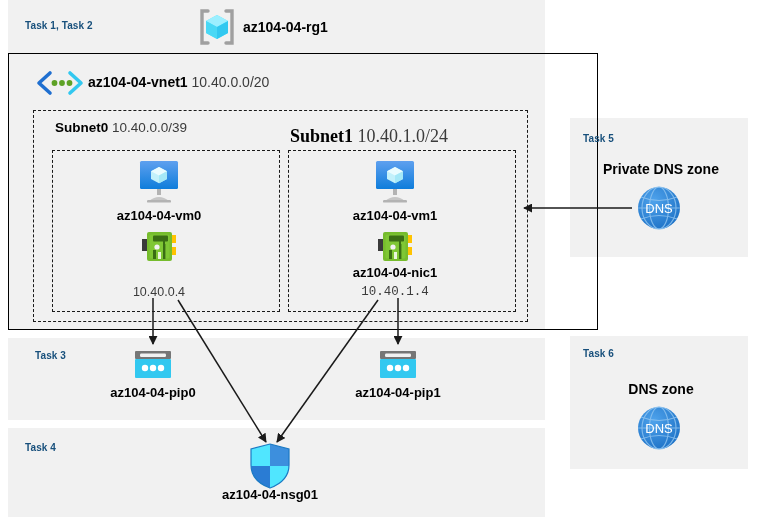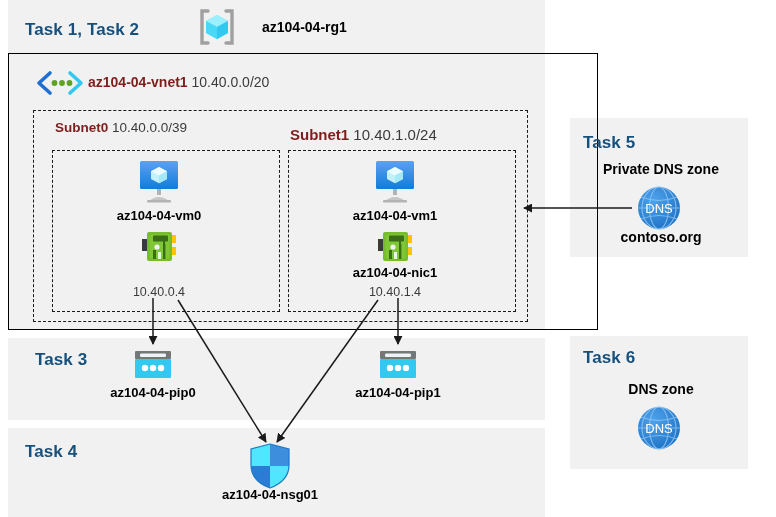--- a/index.html
+++ b/index.html
@@ -12,21 +12,21 @@
     width:776px;
     height:517px;
     background:#ffffff;
     overflow:hidden;
   }
   .panel{position:absolute;background:#f1f1f1;}
   .task-label{
     position:absolute;
     color:#18507c;
     font-weight:bold;
-    font-size:17px;
+    font-size:10px;
     letter-spacing:.1px;
     white-space:nowrap;
   }
   .bold-name{
     font-weight:bold;
     color:#000000;
     font-size:13px;
     white-space:nowrap;
   }
   .vnet-box{
@@ -35,21 +35,21 @@
     background:transparent;
     box-sizing:border-box;
   }
   .dash-box{
     position:absolute;
     border:1.7px dashed #1a1a1a;
     box-sizing:border-box;
     background:transparent;
   }
   .lbl{position:absolute;white-space:nowrap;}
-  .hdr-bold{font-weight:bold;color:#7f1d1d;}
+  .hdr-bold{font-weight:bold;color:#000000;}
   .hdr-reg{font-weight:normal;color:#3b3b3b;}
   .node-label{
     position:absolute;
     text-align:center;
     white-space:nowrap;
     font-weight:bold;
     color:#000;
     font-size:13px;
   }
   .node-sub{
@@ -88,21 +88,21 @@
 
       <path d="M28 2 L34 2 L34 34 L28 34" fill="none" stroke="#a0a0a0" stroke-width="3.4" stroke-linecap="round"></path>
 
       <polygon points="19,6 30,12 30,24 19,30 8,24 8,12" fill="#50e6ff"></polygon>
       <polygon points="19,6 30,12 19,18 8,12" fill="#9cefff"></polygon>
       <polygon points="19,18 30,12 30,24 19,30" fill="#32c8f0"></polygon>
       <polygon points="19,18 8,12 8,24 19,30" fill="#49d8f5"></polygon>
     </svg>
   </div>
 
-  <div class="bold-name" style="position:absolute;left:243px;top:19px;font-size:14px;margin-left:19px;">az104-04-rg1</div>
+  <div class="bold-name" style="position:absolute;left:243px;top:19px;font-size:14px;">az104-04-rg1</div>
 
   <div class="vnet-box" style="left:8px;top:53px;width:590px;height:277px;"></div>
 
   <div class="icon" style="left:36px;top:70px;">
     <svg width="48" height="26" viewBox="0 0 48 26">
       <path d="M14 3 L3 13 L14 23" fill="none" stroke="#1f6fd0" stroke-width="3.6" stroke-linejoin="round" stroke-linecap="round"></path>
       <path d="M34 3 L45 13 L34 23" fill="none" stroke="#32c8f0" stroke-width="3.6" stroke-linejoin="round" stroke-linecap="round"></path>
       <circle cx="18.5" cy="13" r="2.9" fill="#5ea226"></circle>
       <circle cx="26" cy="13" r="2.9" fill="#5ea226"></circle>
       <circle cx="33.5" cy="13" r="2.9" fill="#5ea226"></circle>
@@ -154,21 +154,21 @@
       <circle cx="17" cy="17" r="2.6" fill="#f2f2f2"></circle>
       <rect x="13" y="20" width="3" height="9" fill="#3a6d14"></rect>
       <rect x="18" y="22" width="3" height="7" fill="#eaf6dd"></rect>
       <rect x="23" y="14" width="2.4" height="15" fill="#3a6d14"></rect>
       <path d="M24 14 L24 10 L28 10" fill="none" stroke="#3a6d14" stroke-width="2"></path>
     </svg>
   </div>
 
   <div class="node-sub" style="left:86px;top:285px;width:146px;">10.40.0.4</div>
 
-  <div class="lbl" style="left:290px;top:126px;font-size:15px;">
+  <div class="lbl" style="left:290px;top:126px;font-size:18px;font-family:Liberation Serif, serif;">
     <span class="hdr-bold">Subnet1</span>
     <span class="hdr-reg"> 10.40.1.0/24</span>
   </div>
 
   <div class="dash-box" style="left:288px;top:150px;width:228px;height:162px;"></div>
 
   <div class="icon" style="left:367px;top:157px;">
     <svg width="56" height="48" viewBox="0 0 56 48">
       <defs>
         <linearGradient id="vmg1" x1="0" y1="0" x2="0" y2="1">
@@ -198,21 +198,21 @@
       <rect x="13" y="5.5" width="15" height="6" rx="1" fill="#3a6d14"></rect>
       <circle cx="17" cy="17" r="2.6" fill="#f2f2f2"></circle>
       <rect x="13" y="20" width="3" height="9" fill="#3a6d14"></rect>
       <rect x="18" y="22" width="3" height="7" fill="#eaf6dd"></rect>
       <rect x="23" y="14" width="2.4" height="15" fill="#3a6d14"></rect>
       <path d="M24 14 L24 10 L28 10" fill="none" stroke="#3a6d14" stroke-width="2"></path>
     </svg>
   </div>
 
   <div class="node-label" style="left:322px;top:265px;width:146px;">az104-04-nic1</div>
-  <div class="node-sub" style="left:322px;top:285px;width:146px;">10.40.1.4</div>
+  <div class="node-sub" style="left:322px;top:285px;width:146px;font-family:Liberation Mono, monospace;">10.40.1.4</div>
 
   <div class="task-label" style="left:35px;top:350px;">Task 3</div>
 
   <div class="icon" style="left:133px;top:349px;">
     <svg width="40" height="32" viewBox="0 0 40 32">
       <rect x="2" y="2" width="36" height="8" rx="1" fill="#767676"></rect>
       <rect x="7" y="4.5" width="26" height="3.4" rx="1.2" fill="#f2f2f2"></rect>
       <rect x="2" y="10" width="36" height="19" rx="1" fill="#32c8f0"></rect>
       <circle cx="12" cy="19" r="3.2" fill="#ffffff"></circle>
       <circle cx="20" cy="19" r="3.2" fill="#ffffff"></circle>
@@ -270,21 +270,20 @@
         <ellipse cx="23" cy="23" rx="9.5" ry="21"></ellipse>
         <ellipse cx="23" cy="23" rx="17" ry="21"></ellipse>
         <line x1="2" y1="23" x2="44" y2="23"></line>
         <path d="M5 12 Q23 19 41 12"></path>
         <path d="M5 34 Q23 27 41 34"></path>
       </g>
       <text x="23" y="28" text-anchor="middle" font-family="Liberation Sans, sans-serif" font-size="13" fill="#ffffff">DNS</text>
     </svg>
   </div>
 
-  <div class="node-label" style="left:576px;top:229px;width:170px;font-size:14px;">contoso.org</div>
 
   <div class="task-label" style="left:583px;top:348px;">Task 6</div>
 
   <div class="node-label" style="left:576px;top:381px;width:170px;font-size:14px;">DNS zone</div>
 
   <div class="icon" style="left:636px;top:405px;">
     <svg width="46" height="46" viewBox="0 0 46 46">
       <defs>
         <radialGradient id="dnsg1" cx="0.38" cy="0.32" r="0.78">
           <stop offset="0" stop-color="#4fa3ec"></stop>

